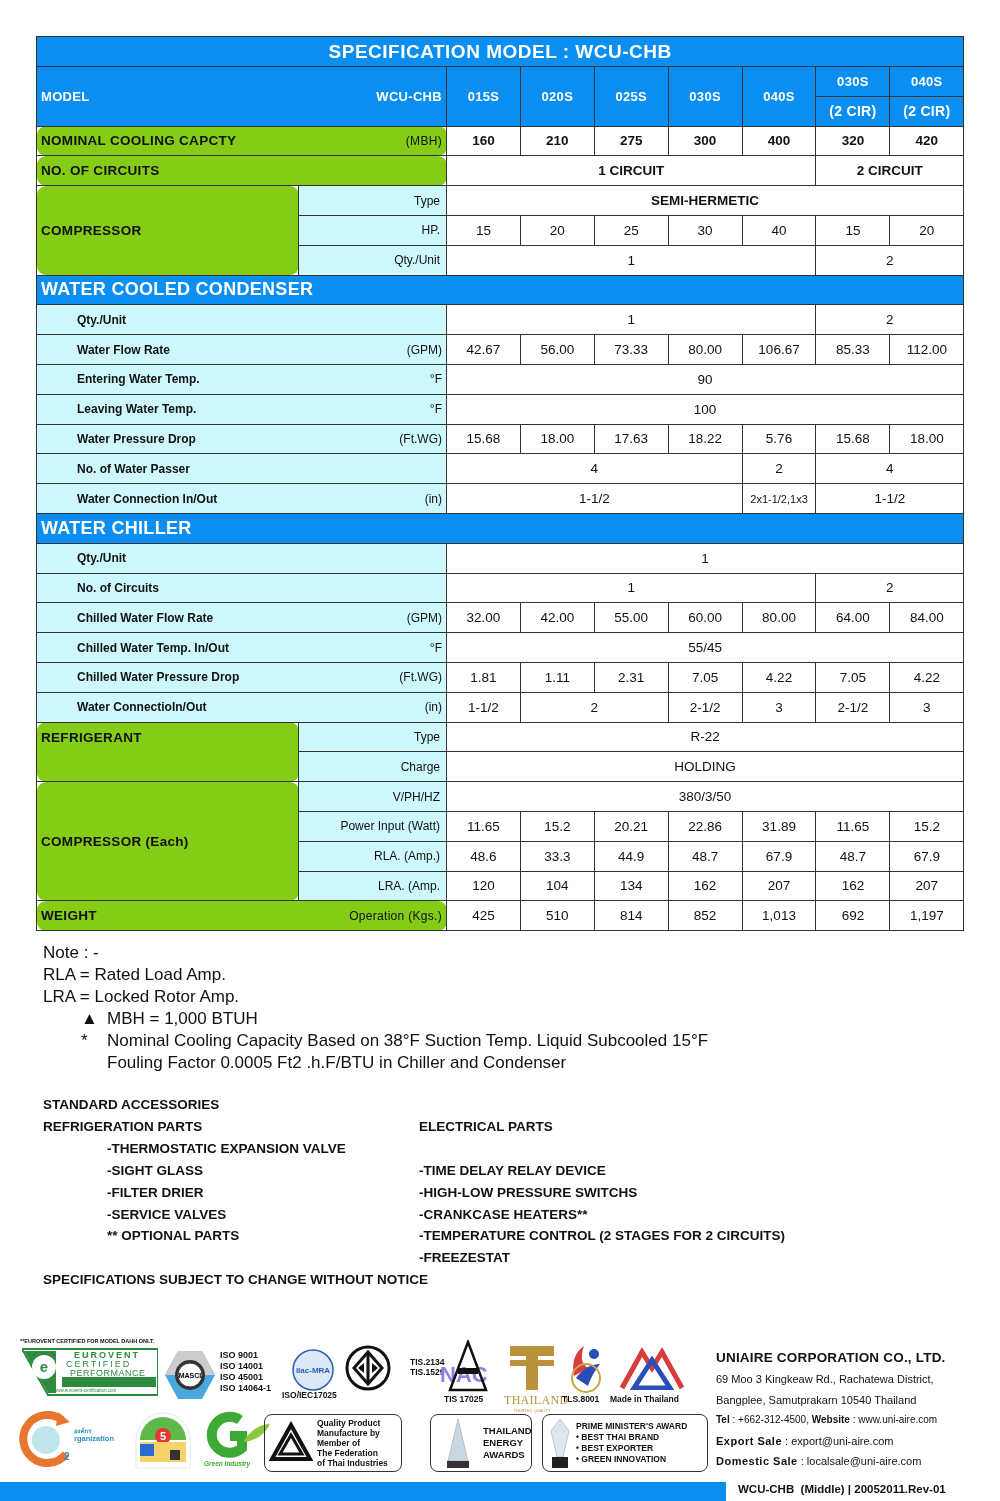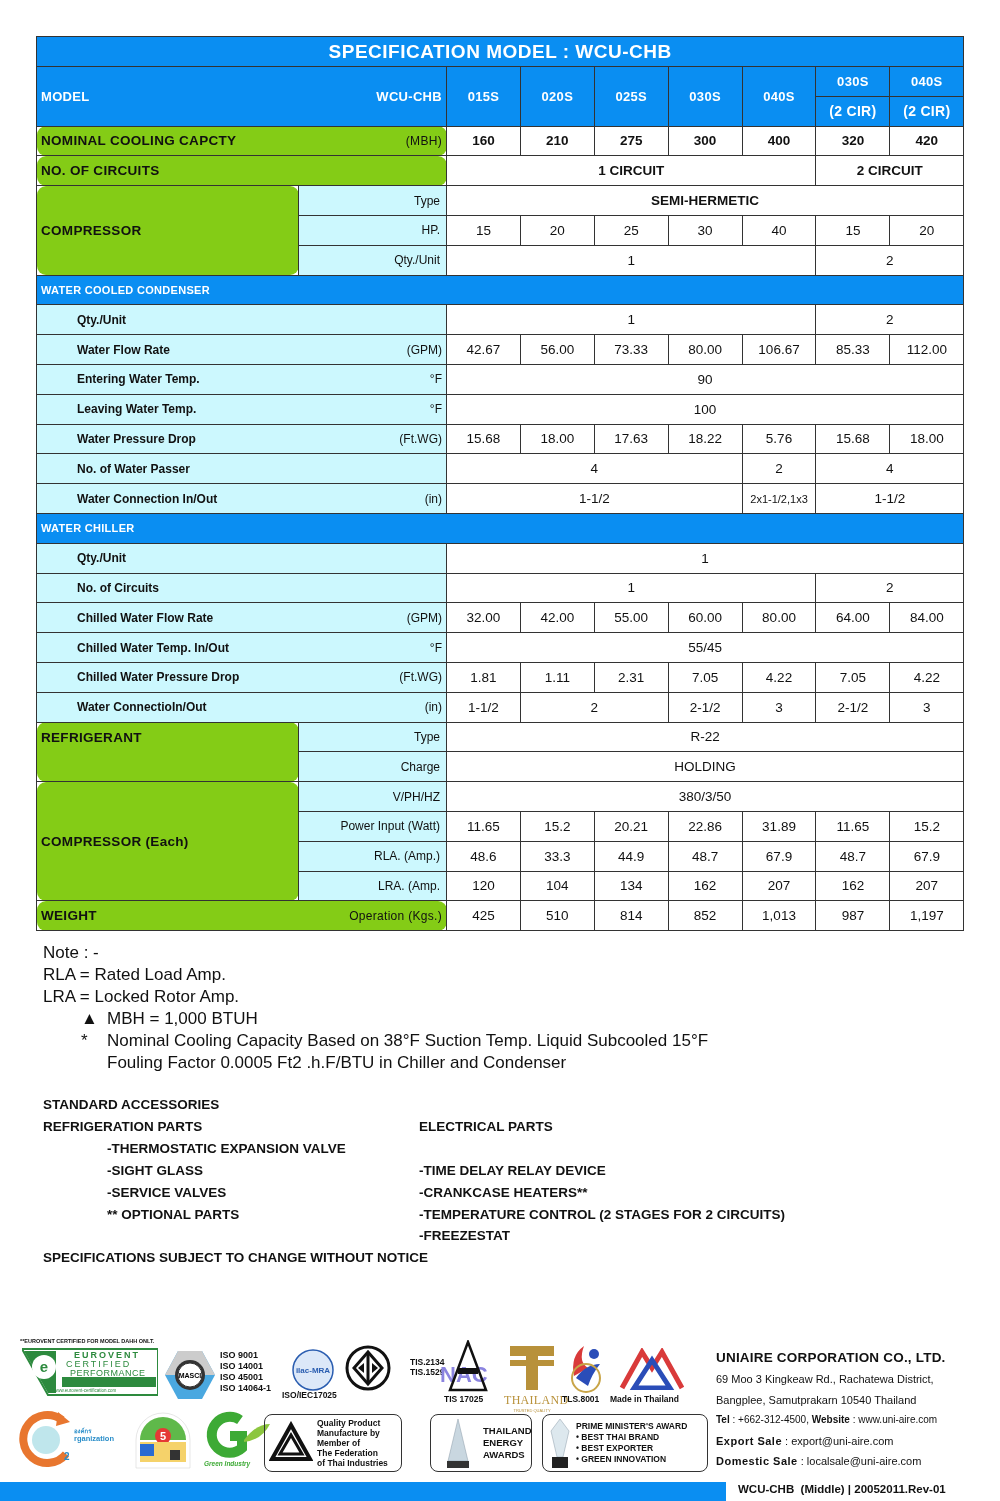--- a/index.html
+++ b/index.html
@@ -4,21 +4,21 @@
 <style>
   * { box-sizing: border-box; margin: 0; padding: 0; }
   html, body { width: 1000px; height: 1501px; background: #ffffff; overflow: hidden; }
   body { font-family: "Liberation Sans", sans-serif; color: #111; position: relative; }
 
   .spec { position: absolute; left: 36px; top: 36px; width: 927px; border-collapse: collapse; table-layout: fixed; }
   .spec td { border: 1px solid #333; height: 29.8px; font-size: 13px; padding: 0 4px; vertical-align: middle; }
   .spec .title { background: #0a8ef2; color: #fff; font-weight: bold; font-size: 19px; text-align: center; height: 30px; letter-spacing: 0.5px; }
   .spec .hdr { background: #0a8ef2; color: #fff; font-weight: bold; font-size: 13px; letter-spacing: 0.3px; }
   .spec .hdr.c { text-align: center; }
-  .spec .sect { background: #0a8ef2; color: #fff; font-weight: bold; font-size: 11px; letter-spacing: 0.3px; }
+  .spec .sect { background: #0a8ef2; color: #fff; font-weight: bold; font-size: 18px; letter-spacing: 0.3px; }
   .spec .lbl { background: #84cc16; font-weight: bold; font-size: 13.5px; letter-spacing: 0.3px; border-radius: 9px; }
   .spec .sub { background: #ccf8fe; font-weight: bold; font-size: 12px; padding-left: 40px; }
   .spec .param { background: #ccf8fe; font-size: 12px; text-align: right; padding-right: 6px; }
   .spec .v { text-align: center; background: #fff; font-size: 13.5px; }
   .spec .v.b { font-weight: bold; }
   .spec .v.s { font-size: 11px; }
   .spec .flex { display: flex; justify-content: space-between; align-items: center; }
 
   .notes { position: absolute; left: 43px; top: 942px; font-size: 17px; font-weight: normal; line-height: 22px; }
   .notes .ind { padding-left: 38px; display: flex; }
@@ -335,21 +335,21 @@
           <div class="flex">
             <span>WEIGHT</span>
             <span style="font-weight:normal;font-size:12px">Operation (Kgs.)</span>
           </div>
         </td>
     <td class="v">425</td>
     <td class="v">510</td>
     <td class="v">814</td>
     <td class="v">852</td>
     <td class="v">1,013</td>
-    <td class="v">987</td>
+    <td class="v">692</td>
     <td class="v">1,197</td>
   </tr>
 </tbody>
   </table>
 
 <div class="notes">
   <div>Note : -</div>
   <div>RLA = Rated Load Amp.</div>
   <div>LRA = Locked Rotor Amp.</div>
   <div class="ind">
@@ -368,20 +368,24 @@
   <div class="row">
       <div class="col1">REFRIGERATION PARTS</div>
       <div class="col2">ELECTRICAL PARTS</div>
     </div>
   <div class="row">
       <div class="col1 ind">-THERMOSTATIC EXPANSION VALVE</div>
     </div>
   <div class="row">
       <div class="col1 ind">-SIGHT GLASS</div>
       <div class="col2">-TIME DELAY RELAY DEVICE</div>
+    </div>
+  <div class="row">
+      <div class="col1 ind">-FILTER DRIER</div>
+      <div class="col2">-HIGH-LOW PRESSURE SWITCHS</div>
     </div>
   <div class="row">
       <div class="col1 ind">-SERVICE VALVES</div>
       <div class="col2">-CRANKCASE HEATERS**</div>
     </div>
   <div class="row">
       <div class="col1 ind">** OPTIONAL PARTS</div>
       <div class="col2">-TEMPERATURE CONTROL (2 STAGES FOR 2 CIRCUITS)</div>
     </div>
   <div class="row">

